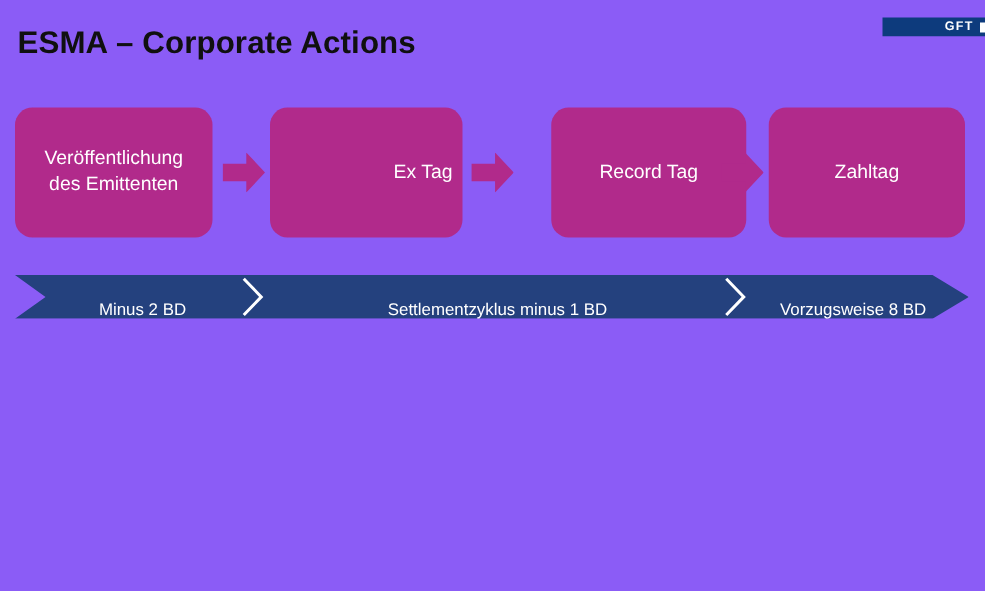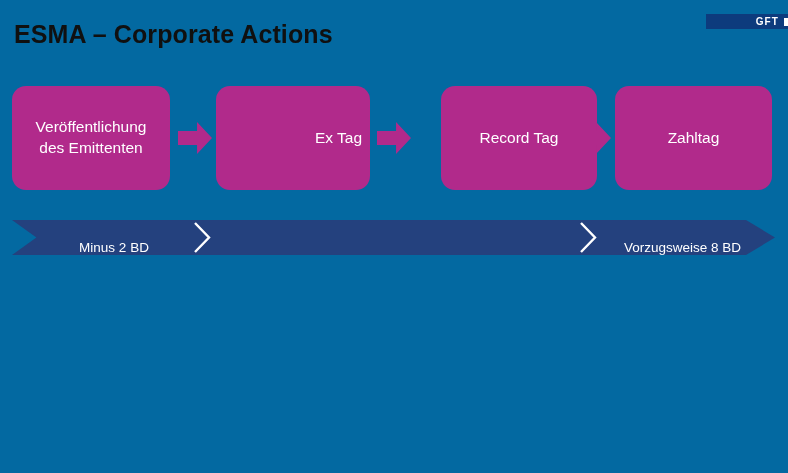--- a/index.html
+++ b/index.html
@@ -14,21 +14,21 @@
     position: relative;
     overflow: hidden;
     font-family: "Liberation Sans", sans-serif;
     -webkit-font-smoothing: antialiased;
   }
 
   
   #slide {
     position: absolute;
     inset: 0;
-    background: #0369a1;
+    background: #8b5cf6;
   }
 
   
   #page-title {
     position: absolute;
     left: 14px;
     top: 20px;
     font-size: 25px;
     font-weight: bold;
     color: #101010;
@@ -185,20 +185,23 @@
     <div class="timeline-seg" style="left:14px; width:176px;">
       <span>Minus 2 BD</span>
     </div>
 
     <div class="timeline-divider" style="left:178px;">
       <svg width="24" height="35" viewBox="0 0 24 35">
         <polyline points="5,3 19,17.5 5,32" fill="none" stroke="#ffffff" stroke-width="2.4" stroke-linejoin="miter" stroke-linecap="butt"></polyline>
       </svg>
     </div>
 
+    <div class="timeline-seg" style="left:202px; width:368px;">
+      <span>Settlementzyklus minus 1 BD</span>
+    </div>
 
     <div class="timeline-divider" style="left:564px;">
       <svg width="24" height="35" viewBox="0 0 24 35">
         <polyline points="5,3 19,17.5 5,32" fill="none" stroke="#ffffff" stroke-width="2.4" stroke-linejoin="miter" stroke-linecap="butt"></polyline>
       </svg>
     </div>
 
     <div class="timeline-seg" style="left:588px; width:165px;">
       <span>Vorzugsweise 8 BD</span>
     </div>

